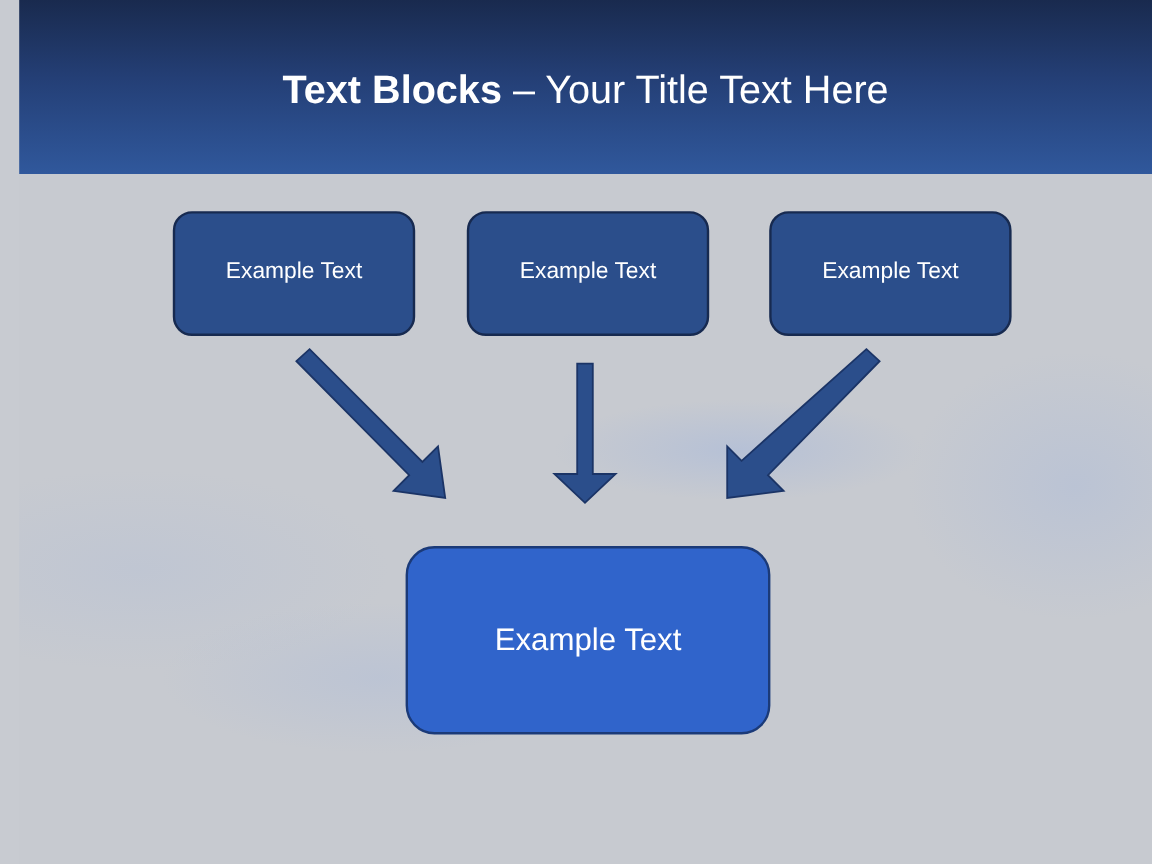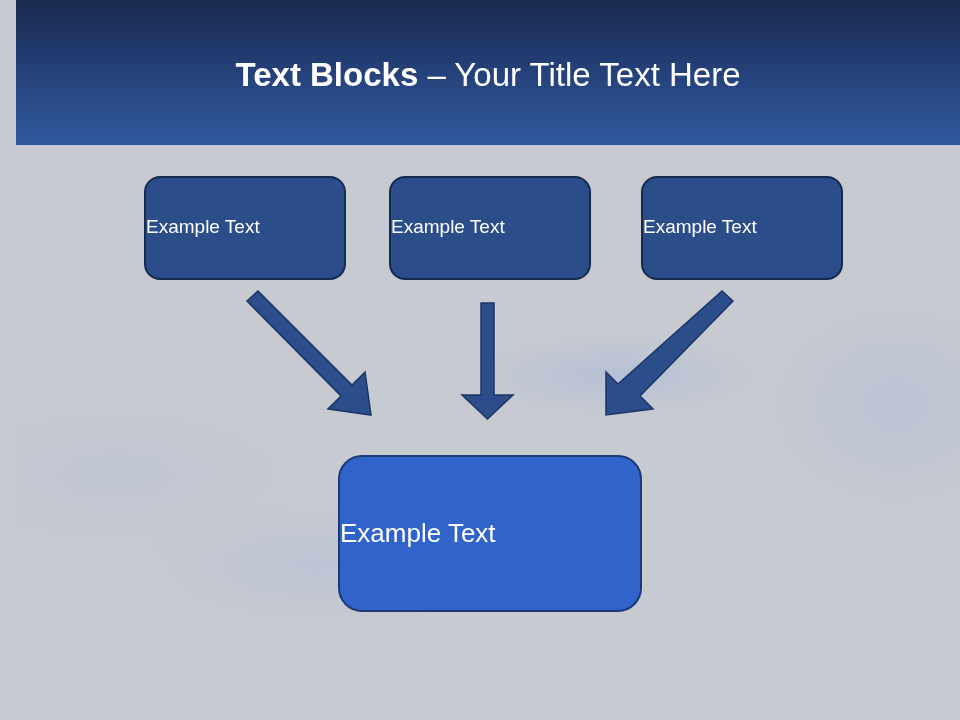--- a/index.html
+++ b/index.html
@@ -23,21 +23,21 @@
     background: linear-gradient(to bottom, #192a4e 0%, #243f76 45%, #30589c 100%);
   }
   .title {
     position: absolute; left: 0; top: 52px; width: 944px; text-align: center;
     color: #ffffff; font-size: 33px; line-height: 46px;
   }
   .title .bold { font-weight: bold; }
   .box {
     position: absolute; box-sizing: border-box;
     border: 2.5px solid #172a50; border-radius: 16px;
-    display: flex; align-items: center; justify-content: flex-start;
+    display: flex; align-items: center; justify-content: center;
     color: #ffffff; text-align: center;
   }
   .box.small { width: 202px; height: 104px; top: 176px; background: #2b4e8b; font-size: 19px; padding-bottom: 2px; }
   .box.large { left: 322px; top: 455px; width: 304px; height: 157px; background: #3064cb; font-size: 26px; border-radius: 24px; border-color: #1b3a78; }
   .box span { display: block; }
   svg.arrows { position: absolute; left: 0; top: 0; width: 960px; height: 720px; }
 </style>
 </head>
 <body>
 

